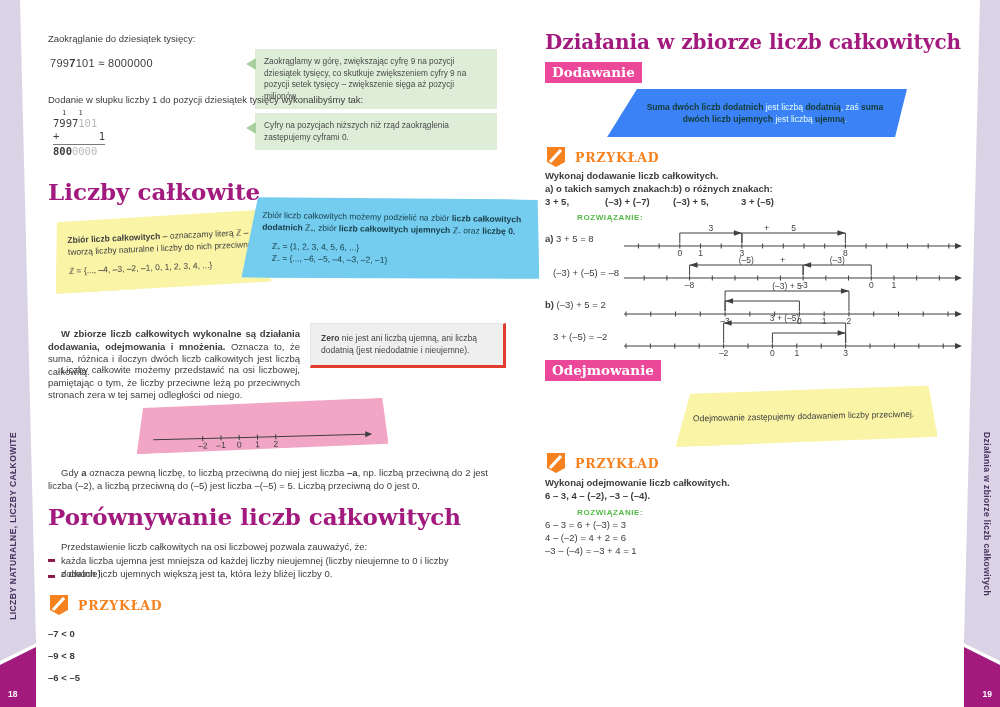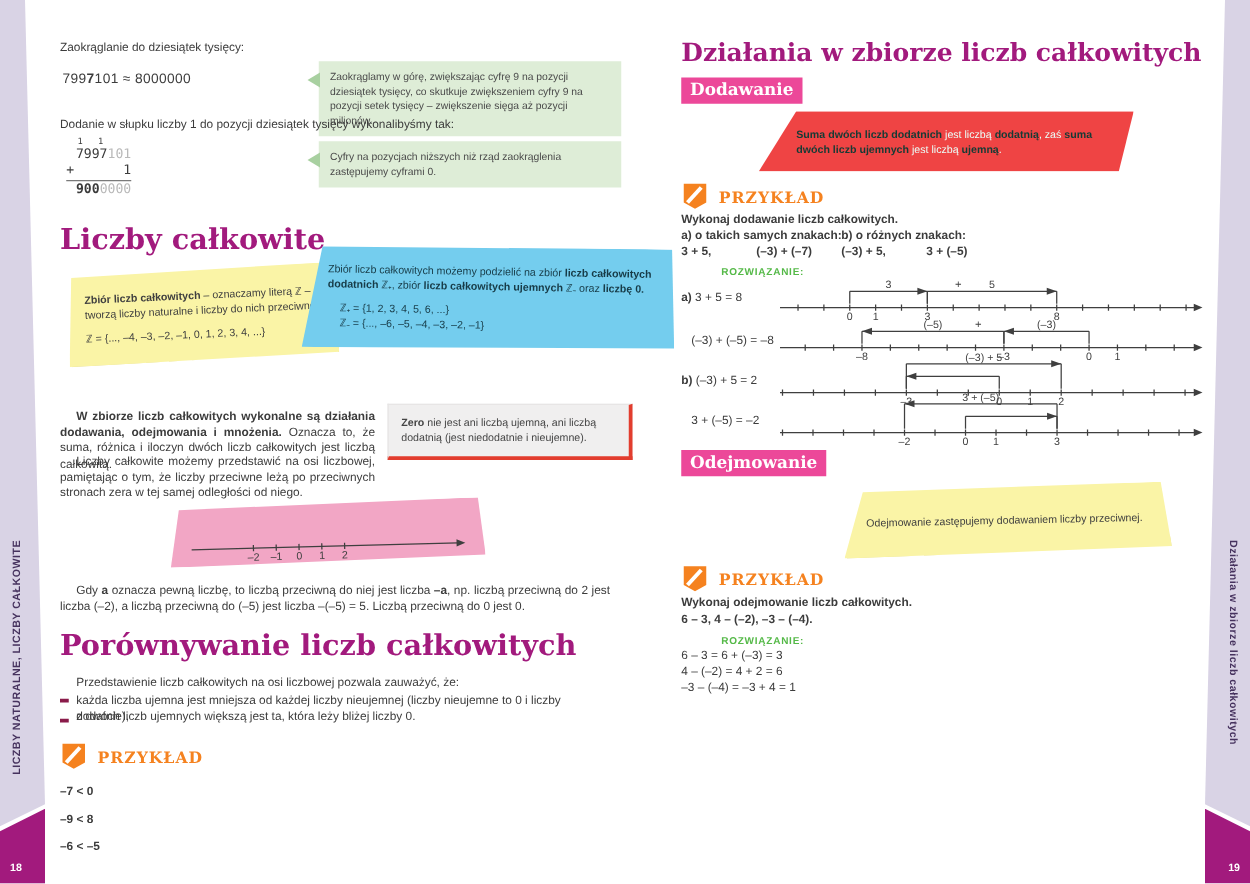--- a/index.html
+++ b/index.html
@@ -37,31 +37,31 @@
            font-size:12.5px;letter-spacing:.8px;}
   .exrow{display:flex;align-items:center;gap:8px;}
   .sol{color:#55b948;font-weight:bold;font-size:8px;letter-spacing:.6px;margin-left:32px;}
   .gray{color:#b9b9b9;}
   
   .gnote{position:absolute;background:#deedd7;padding:7px 9px;font-size:8.3px;line-height:1.4;color:#4a4a4a;}
   .gnote:before{content:"";position:absolute;left:-9px;top:9px;border:6px solid transparent;
                 border-right:10px solid #a8d0a0;border-left:0;}
   .ynote{position:absolute;background:#faf4a6;box-shadow:2px 3px 0 #e8e09a;}
   .bnote{position:absolute;background:#74cdee;}
-  .tealnote{position:absolute;background:#ef4444;}
+  .tealnote{position:absolute;background:#3b82f6;text-align:center;}
   .pink{position:absolute;background:#f2a6c5;}
   .zerobox{position:absolute;background:#f0efef;border:1px solid #e7e5e5;
            border-right:3px solid #e23d2e;border-bottom:3px solid #e23d2e;
            padding:8px 10px;font-size:8.5px;line-height:1.45;color:#454545;}
   .note-inner{font-size:8.5px;line-height:1.42;color:#3f3f3f;}
   
   .colcalc{font-family:"DejaVu Sans Mono","Liberation Mono",monospace;font-size:10.5px;line-height:1.25;
            display:inline-block;color:#3c3c3c;}
   .colcalc .carry{font-size:7px;letter-spacing:4px;margin-left:9px;line-height:1;}
-  .colcalc .row{text-align:right;min-width:52px;}
+  .colcalc .row{min-width:52px;}
   .colcalc .plusrow{display:flex;justify-content:space-between;border-bottom:1px solid #7a7a7a;padding-bottom:1px;}
   
   .bullet{display:flex;gap:6px;align-items:flex-start;}
   .bmark{flex:0 0 auto;width:7px;height:3px;background:#8a1b4a;margin-top:4px;}
   
   .nl svg text{font-family:"Liberation Sans",sans-serif;}
   .eq{font-size:9.5px;}
   .eq .pre{font-weight:bold;}
 </style>
 </head>
@@ -95,21 +95,21 @@
 
     <div class="abs t" style="top:94px;left:0;">Dodanie w słupku liczby 1 do pozycji dziesiątek tysięcy wykonalibyśmy tak:</div>
 
     <div class="abs colcalc" style="top:110px;left:5px;">
       <div class="carry">1 1</div>
       <div class="row"><span>7997</span><span class="gray">101</span></div>
       <div class="row plusrow">
           <span>+</span>
           <span>1</span>
         </div>
-      <div class="row"><span class="b">900</span><span class="gray">0000</span></div>
+      <div class="row"><span class="b">800</span><span class="gray">0000</span></div>
     </div>
 
     <div class="gnote" style="left:207px;top:113px;width:224px;">Cyfry na pozycjach niższych niż rząd zaokrąglenia zastępujemy cyframi 0.</div>
 
     <div class="abs h-serif h1l" style="top:178px;left:0;">Liczby całkowite</div>
 
     <div class="ynote" style="left:6px;top:214px;width:188px;padding:16px 14px;transform:rotate(-2.5deg);clip-path:polygon(2% 5%,98% 0%,100% 96%,0% 100%);">
       <div class="note-inner">
         <b>Zbiór liczb całkowitych</b><span> – oznaczamy literą ℤ – tworzą liczby naturalne i liczby do nich przeciwne.</span>
         <div style="margin-top:7px;">ℤ = {..., –4, –3, –2, –1, 0, 1, 2, 3, 4, ...}</div>

